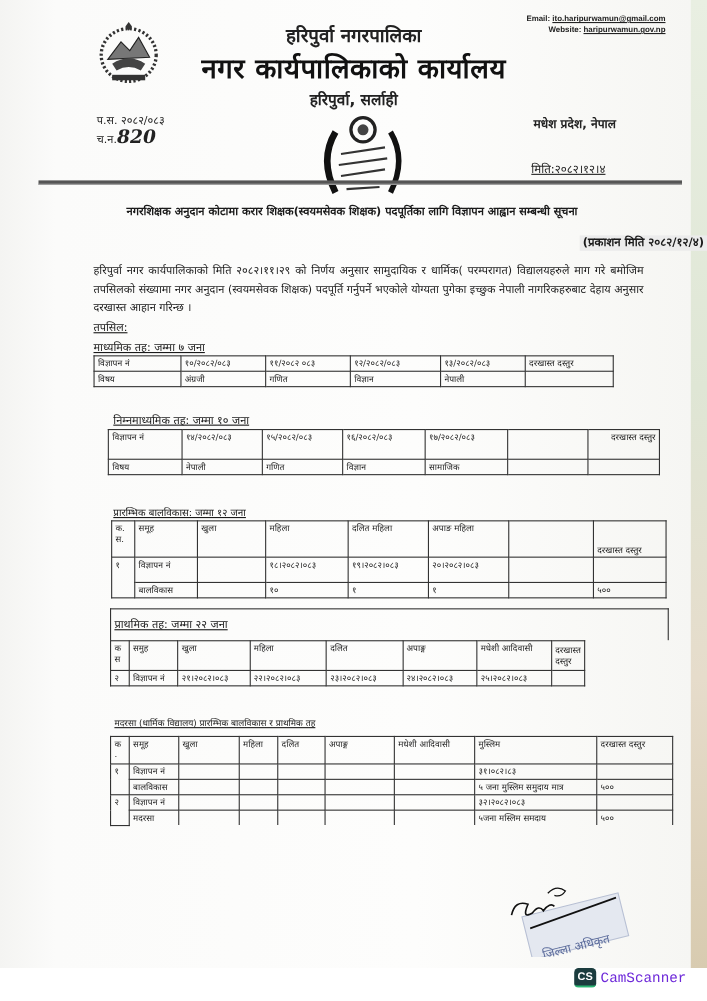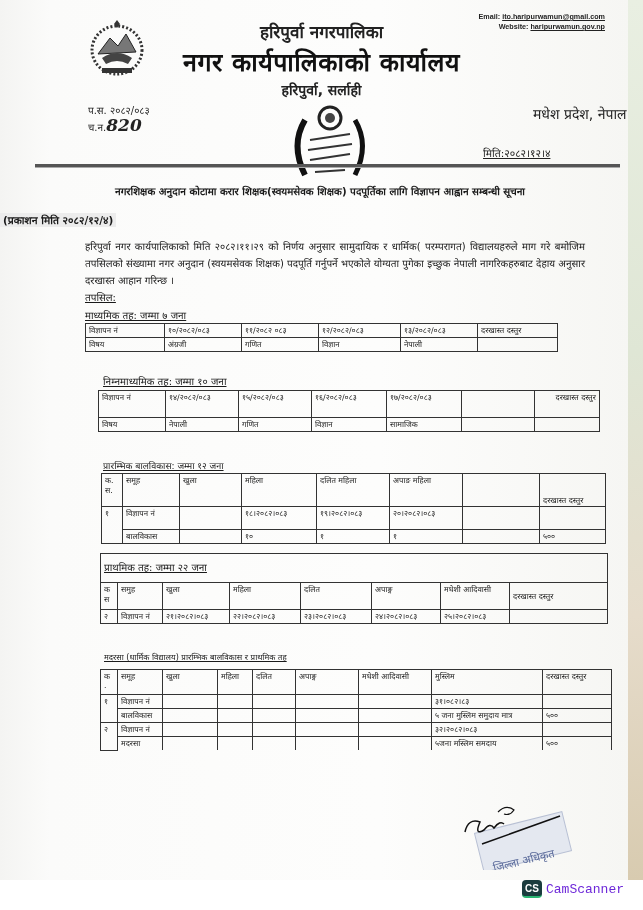--- a/index.html
+++ b/index.html
@@ -23,28 +23,28 @@
   }
   .contact .lnk { text-decoration:underline; }
   .emblem {
     position:absolute; left:88px; top:18px; width:58px; height:60px;
   }
   .hdr1 { position:absolute; top:20px; left:0; width:643px; text-align:center; font-size:17px; font-weight:bold; color:#222; }
   .hdr2 { position:absolute; top:44px; left:0; width:643px; text-align:center; font-size:25px; font-weight:bold; color:#111; letter-spacing:0.5px; }
   .hdr3 { position:absolute; top:80px; left:0; width:643px; text-align:center; font-size:14px; font-weight:bold; color:#222; }
   .ref { position:absolute; left:88px; top:104px; font-size:10px; line-height:14px; color:#222; }
   .ref .cn { font-family:"DejaVu Serif", serif; font-style:italic; font-size:17px; font-weight:bold; }
-  .province { position:absolute; left:485px; top:104px; font-size:14px; font-weight:normal; color:#222;margin-left:48px; }
+  .province { position:absolute; left:485px; top:104px; font-size:11px; font-weight:bold; color:#222; }
   .date { position:absolute; left:483px; top:146px; font-size:10.5px; color:#222; text-decoration:underline; }
   .seal {
     position:absolute; left:285px; top:100px; width:90px; height:88px;
   }
   .rule { position:absolute; left:35px; top:164px; width:585px; height:3px; background:#555; border-bottom:1px solid #aaa; }
   .subject { position:absolute; left:80px; top:184px; width:480px; text-align:center; font-size:10.2px; font-weight:bold; color:#1a1a1a; }
-  .pubdate { position:absolute; left:0; top:213px; width:643px; text-align:left; font-size:10.5px; font-weight:bold; }
+  .pubdate { position:absolute; left:0; top:213px; width:643px; text-align:right; font-size:10.5px; font-weight:bold; }
   .pubdate span { background:#ececec; padding:1px 3px; }
   .body-p { position:absolute; left:85px; top:238px; width:500px; font-size:10px; line-height:17px; text-align:justify; color:#1a1a1a; }
   .tapsil { position:absolute; left:85px; top:290px; font-size:10px; text-decoration:underline; }
   .sec-title { position:absolute; font-size:10px; text-decoration:underline; color:#1a1a1a; }
   table.grid { position:absolute; border-collapse:collapse; font-size:7.8px; color:#1a1a1a; background:transparent; }
   table.grid td { border:1px solid #333; padding:1px 3px; vertical-align:top; height:11px; }
   .c { text-align:left; }
   .sig {
     position:absolute; left:460px; top:800px; width:120px; height:70px;
   }
@@ -176,21 +176,21 @@
     <td>१</td>
     <td>१</td>
     <td></td>
     <td>५००</td>
   </tr>
 </tbody>
   </table>
 
 <div style="position:absolute;left:100px;top:553px;width:506px;height:28px;border:1px solid #333;border-bottom:none;"></div>
 <div class="sec-title" style="left:104px;top:560px;">प्राथमिक तह: जम्मा २२ जना</div>
-<table class="grid" style="left:100px;top:582px;width:508px;">
+<table class="grid" style="left:100px;top:582px;width:432px;">
   <tbody>
       <tr>
     <td style="width:10px;height:24px">क स</td>
     <td style="width:38px">समुह</td>
     <td style="width:60px">खुला</td>
     <td style="width:64px">महिला</td>
     <td style="width:64px">दलित</td>
     <td style="width:62px">अपाङ्ग</td>
     <td style="width:62px">मधेशी आदिवासी</td>
     <td style="vertical-align:middle">दरखास्त दस्तुर</td>

